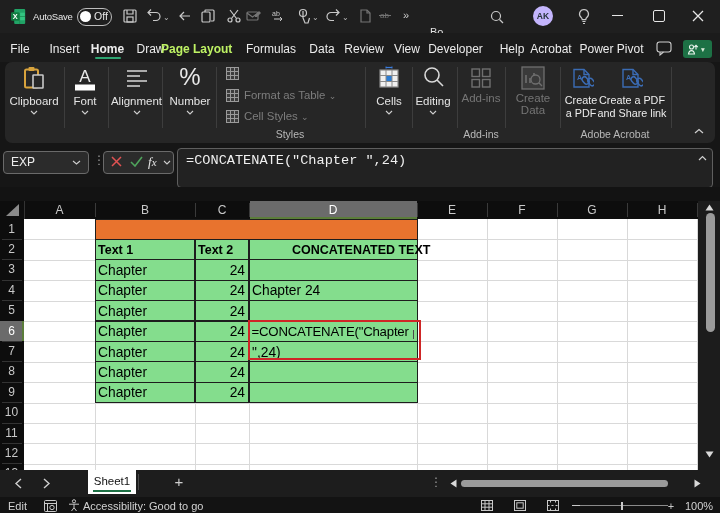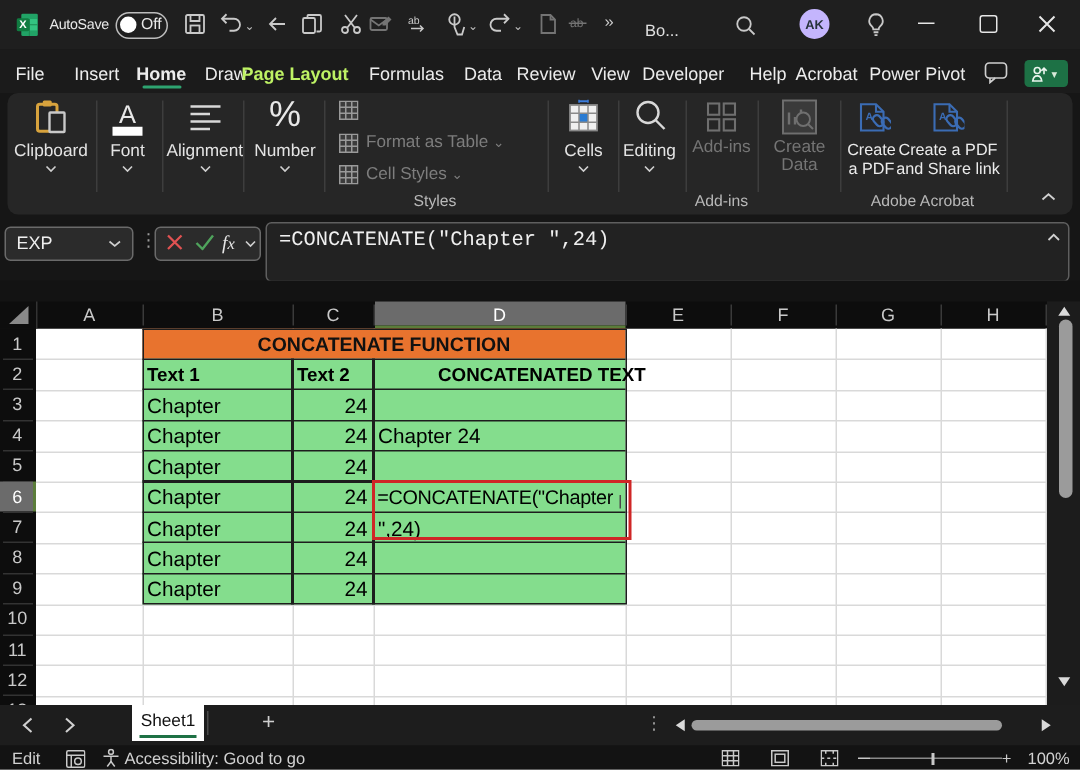--- a/index.html
+++ b/index.html
@@ -64,21 +64,21 @@
 <div class="abs" style="left:342px;top:13px;font-size:8px;color:#bbb;">⌄</div>
 <svg class="abs" style="left:357px;top:8px;opacity:0.45;" width="16" height="16" viewBox="0 0 16 16" fill="none" stroke="#dcdcdc" stroke-width="1.2">
       <path d="M4 2h6l3 3v9H4z"></path>
       <path d="M10 2v3h3"></path>
     </svg>
 <svg class="abs" style="left:379px;top:8px;opacity:0.45;" width="16" height="16" viewBox="0 0 16 16" fill="none" stroke="#dcdcdc" stroke-width="1.2">
       <text x="1" y="10" font-size="8" fill="#dcdcdc" stroke="none" font-family="Liberation Sans">ab</text>
       <path d="M0 7.5h12" stroke-width="1"></path>
     </svg>
 <div class="abs" style="left:403px;top:9px;font-size:11px;color:#ccc;">»</div>
-<div class="abs" style="left:430px;top:15px;font-size:11px;color:#e0e0e0;">Bo...</div>
+<div class="abs" style="left:430px;top:26px;font-size:11px;color:#e0e0e0;">Bo...</div>
 <svg class="abs" style="left:489px;top:9px;opacity:0.9;" width="16" height="16" viewBox="0 0 16 16" fill="none" stroke="#dcdcdc" stroke-width="1.2">
       <circle cx="7" cy="7" r="4.5"></circle>
       <path d="M10.5 10.5 14 14"></path>
     </svg>
 <div class="abs" style="left:533px;top:6px;width:20px;height:20px;border-radius:50%;background:#c4b5fd;color:#26323a;font-size:8.5px;font-weight:bold;display:flex;align-items:center;justify-content:center;">AK</div>
 <svg class="abs" style="left:576px;top:8px;opacity:0.9;" width="16" height="16" viewBox="0 0 16 16" fill="none" stroke="#dcdcdc" stroke-width="1.2">
       <path d="M8 1.5a4.5 4.5 0 0 1 2.8 8c-.7.55-1 1.1-1 2.1H6.2c0-1-.3-1.55-1-2.1a4.5 4.5 0 0 1 2.8-8z"></path>
       <path d="M6.4 13.5h3.2M7 15.5h2"></path>
     </svg>
 <div class="abs" style="left:612px;top:15px;width:11px;height:1.4px;background:#e6e6e6;"></div>
@@ -322,21 +322,20 @@
 <div class="abs" style="left:24px;top:321.0px;width:674px;height:1px;background:#d9d9d9;"></div>
 <div class="abs" style="left:24px;top:341.4px;width:674px;height:1px;background:#d9d9d9;"></div>
 <div class="abs" style="left:24px;top:361.8px;width:674px;height:1px;background:#d9d9d9;"></div>
 <div class="abs" style="left:24px;top:382.2px;width:674px;height:1px;background:#d9d9d9;"></div>
 <div class="abs" style="left:24px;top:402.6px;width:674px;height:1px;background:#d9d9d9;"></div>
 <div class="abs" style="left:24px;top:423.0px;width:674px;height:1px;background:#d9d9d9;"></div>
 <div class="abs" style="left:24px;top:443.4px;width:674px;height:1px;background:#d9d9d9;"></div>
 <div class="abs" style="left:24px;top:463.8px;width:674px;height:1px;background:#d9d9d9;"></div>
 <div class="abs" style="left:95px;top:239.4px;width:322px;height:163.2px;background:#84dd8d;"></div>
 <div class="abs" style="left:95px;top:219.0px;width:322px;height:20.4px;background:#e8732e;"></div>
-<div class="abs" style="left:95px;top:222.2px;width:322px;text-align:center;font-size:13px;font-weight:700;color:#111;">CONCATENATE FUNCTION</div>
 <div class="abs" style="left:94.5px;top:218.5px;width:1px;height:183.6px;background:#1d1d1d;"></div>
 <div class="abs" style="left:416.5px;top:218.5px;width:1px;height:183.6px;background:#1d1d1d;"></div>
 <div class="abs" style="left:94.5px;top:218.5px;width:323px;height:1px;background:#1d1d1d;"></div>
 <div class="abs" style="left:94.5px;top:402.1px;width:323px;height:1px;background:#1d1d1d;"></div>
 <div class="abs" style="left:95px;top:238.8px;width:322px;height:1.2px;background:#1d1d1d;"></div>
 <div class="abs" style="left:95px;top:259.2px;width:322px;height:1.2px;background:#1d1d1d;"></div>
 <div class="abs" style="left:95px;top:279.6px;width:322px;height:1.2px;background:#1d1d1d;"></div>
 <div class="abs" style="left:95px;top:300.0px;width:322px;height:1.2px;background:#1d1d1d;"></div>
 <div class="abs" style="left:95px;top:320.4px;width:322px;height:1.2px;background:#1d1d1d;"></div>
 <div class="abs" style="left:95px;top:340.8px;width:322px;height:1.2px;background:#1d1d1d;"></div>

